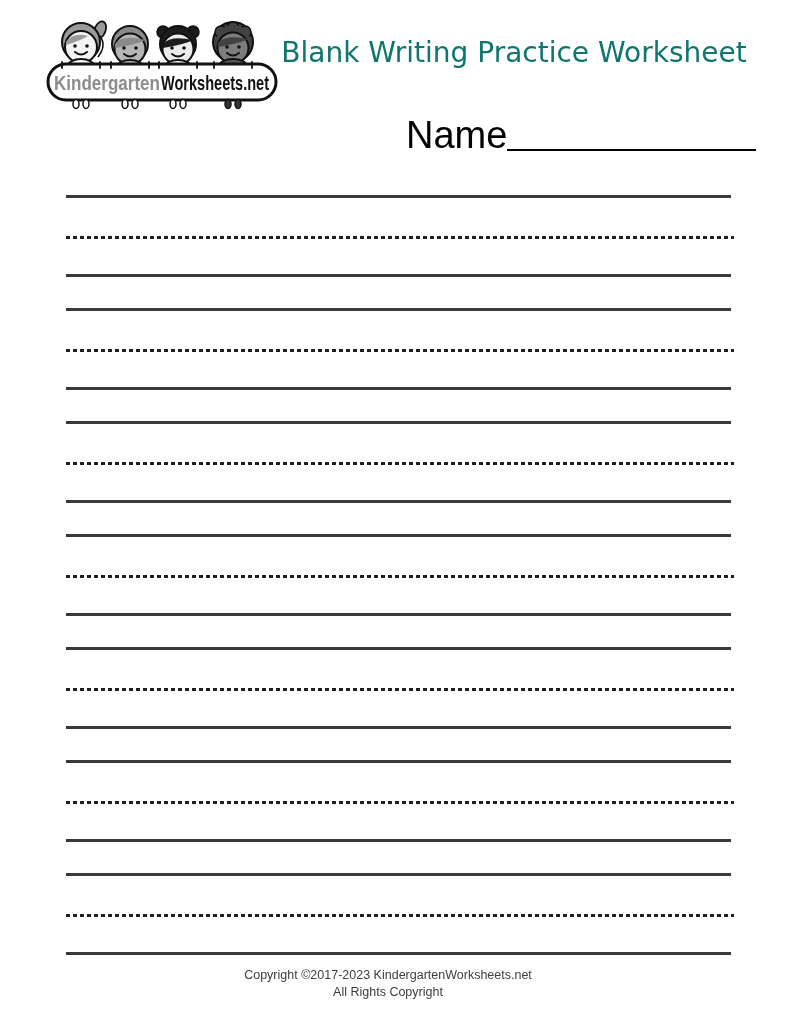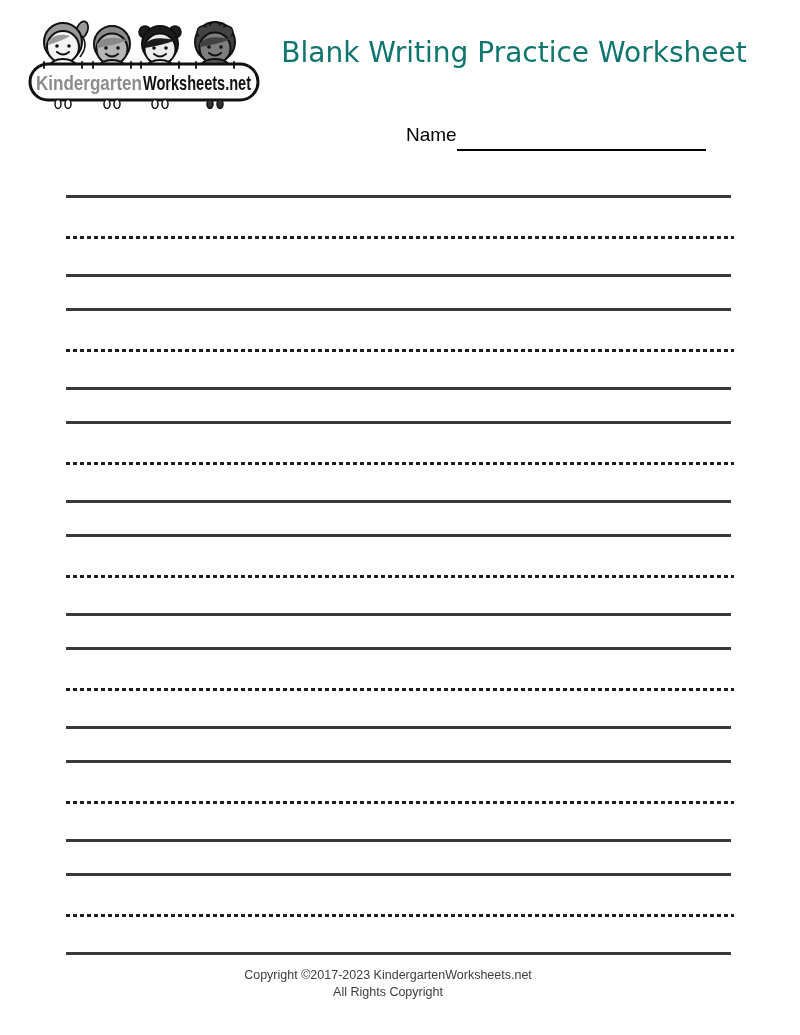--- a/index.html
+++ b/index.html
@@ -9,21 +9,21 @@
     --brand-gray:#8c8c8c;
     --brand-black:#111111;
     --footer-gray:#3d3d3d;
     --ink:#000000;
   }
   *{box-sizing:border-box;margin:0;padding:0;}
   html,body{width:800px;height:1035px;background:#ffffff;overflow:hidden;}
   body{position:relative;font-family:"Liberation Sans", sans-serif;color:var(--ink);}
 
   
-  .logo-block{position:absolute;left:22px;top:12px;width:244px;}
+  .logo-block{position:absolute;left:40px;top:12px;width:244px;}
   .logo-block svg{display:block;}
   .logo-url{
     margin-top:2px;
     padding-left:2px;
     font-size:15.5px;
     letter-spacing:0.4px;
     color:var(--url-gray);
     white-space:nowrap;
   }
 
@@ -31,21 +31,21 @@
   .page-title{
     position:absolute;left:270px;top:36px;width:488px;
     text-align:center;
     font-family:"DejaVu Sans","Liberation Sans",sans-serif;
     font-size:28px;font-weight:500;color:#0f766e;
     letter-spacing:0px;white-space:nowrap;
   }
   .name-row{
     position:absolute;left:406px;top:119px;
     display:flex;align-items:flex-end;
-    font-size:19px;color:#000;
+    font-size:38px;color:#000;
   }
   .name-label{line-height:32px;}
   .name-line{
     display:inline-block;width:249px;height:30px;
     border-bottom:2.5px solid #000;
   }
 
   
   .writing-area{position:absolute;left:66px;top:195px;width:665px;}
   .line-group{position:relative;height:82px;margin-bottom:31px;}

